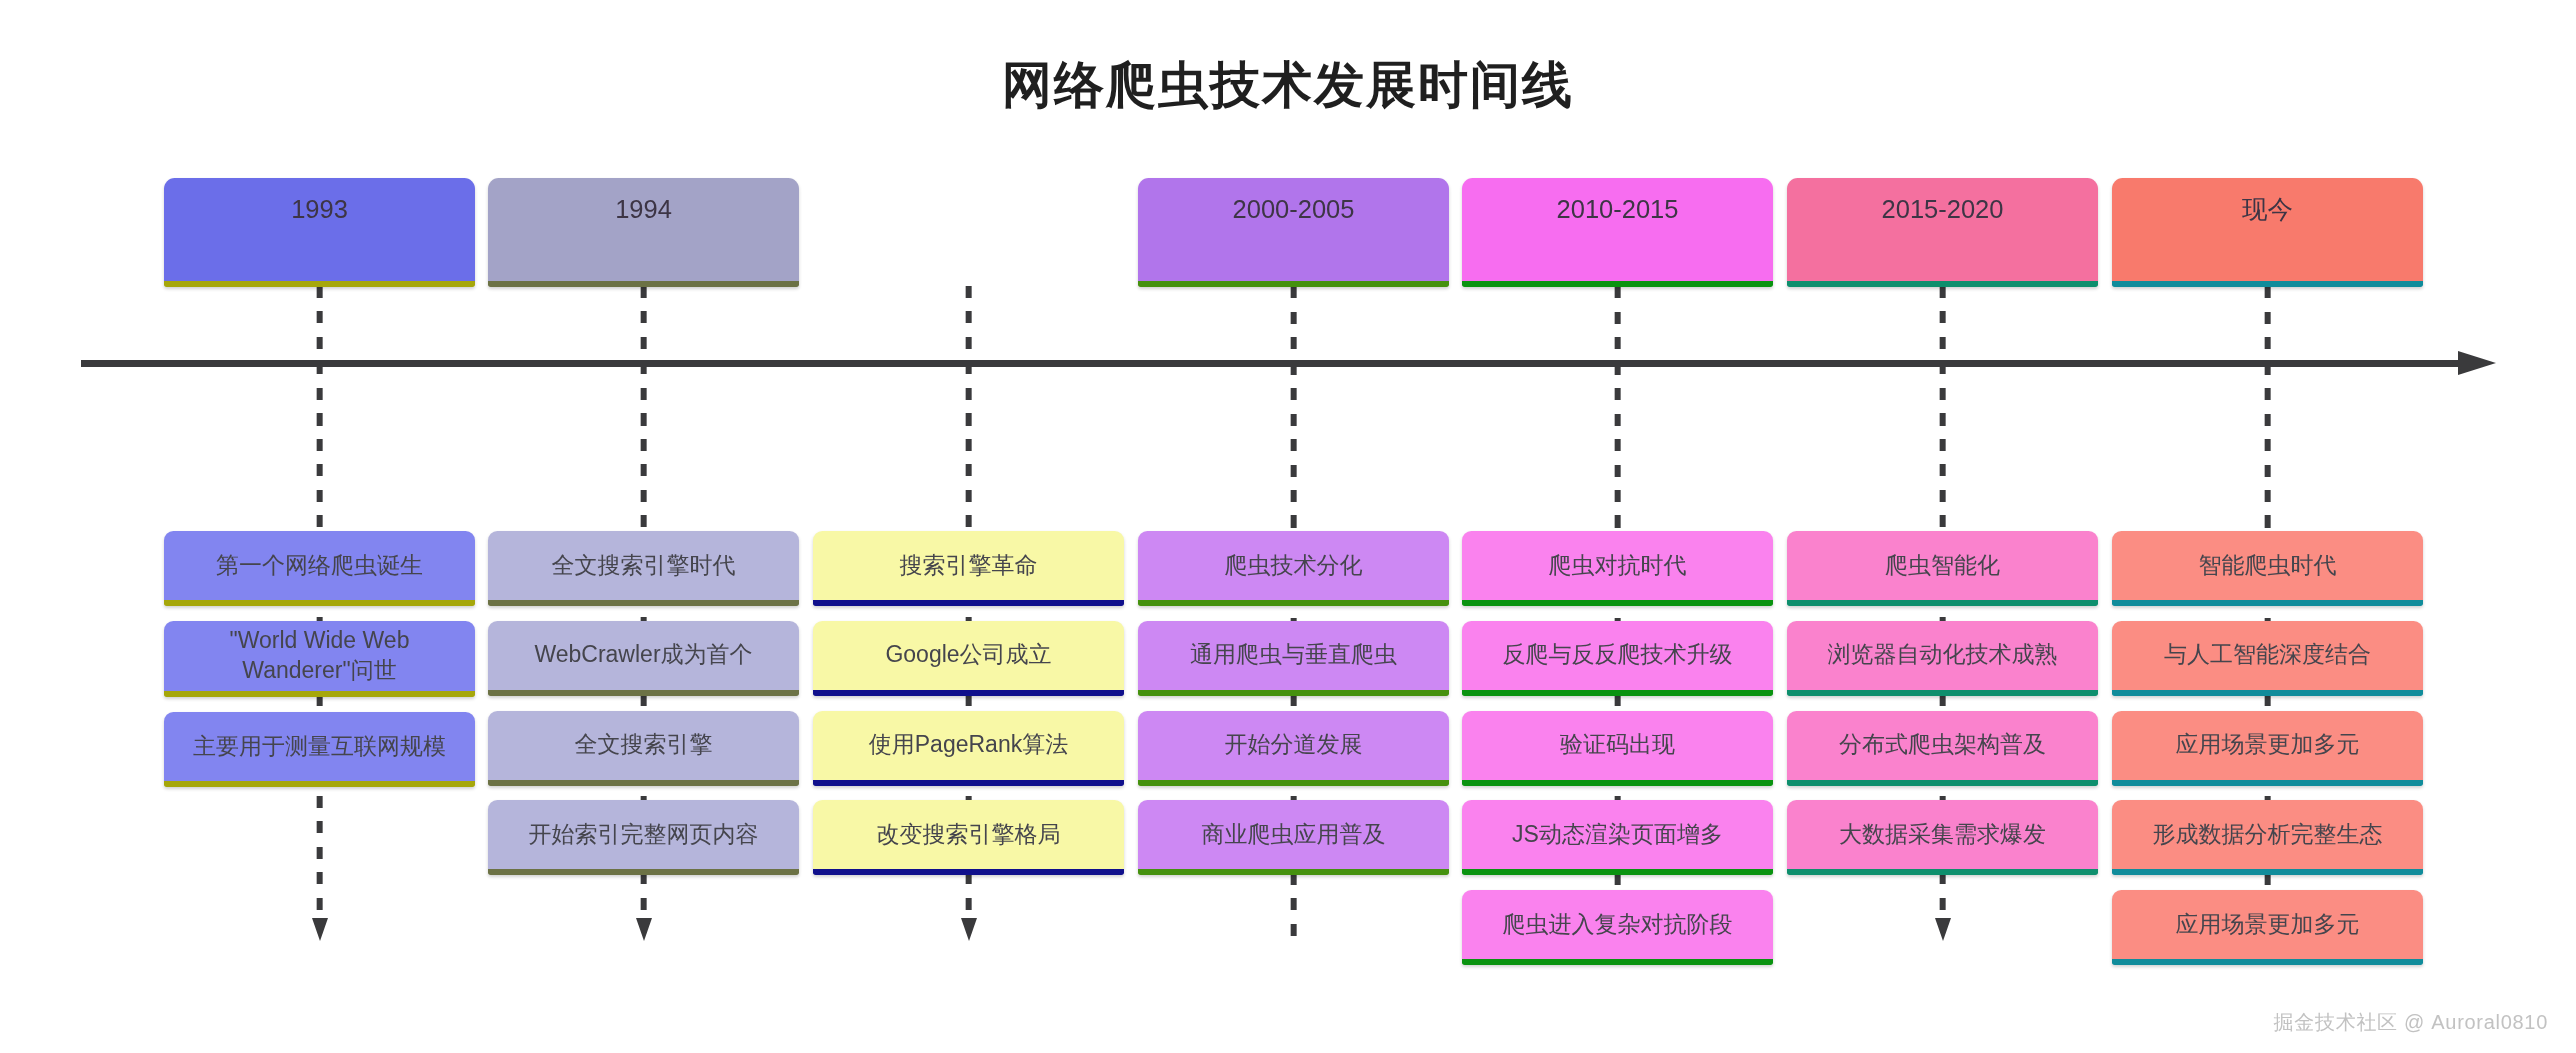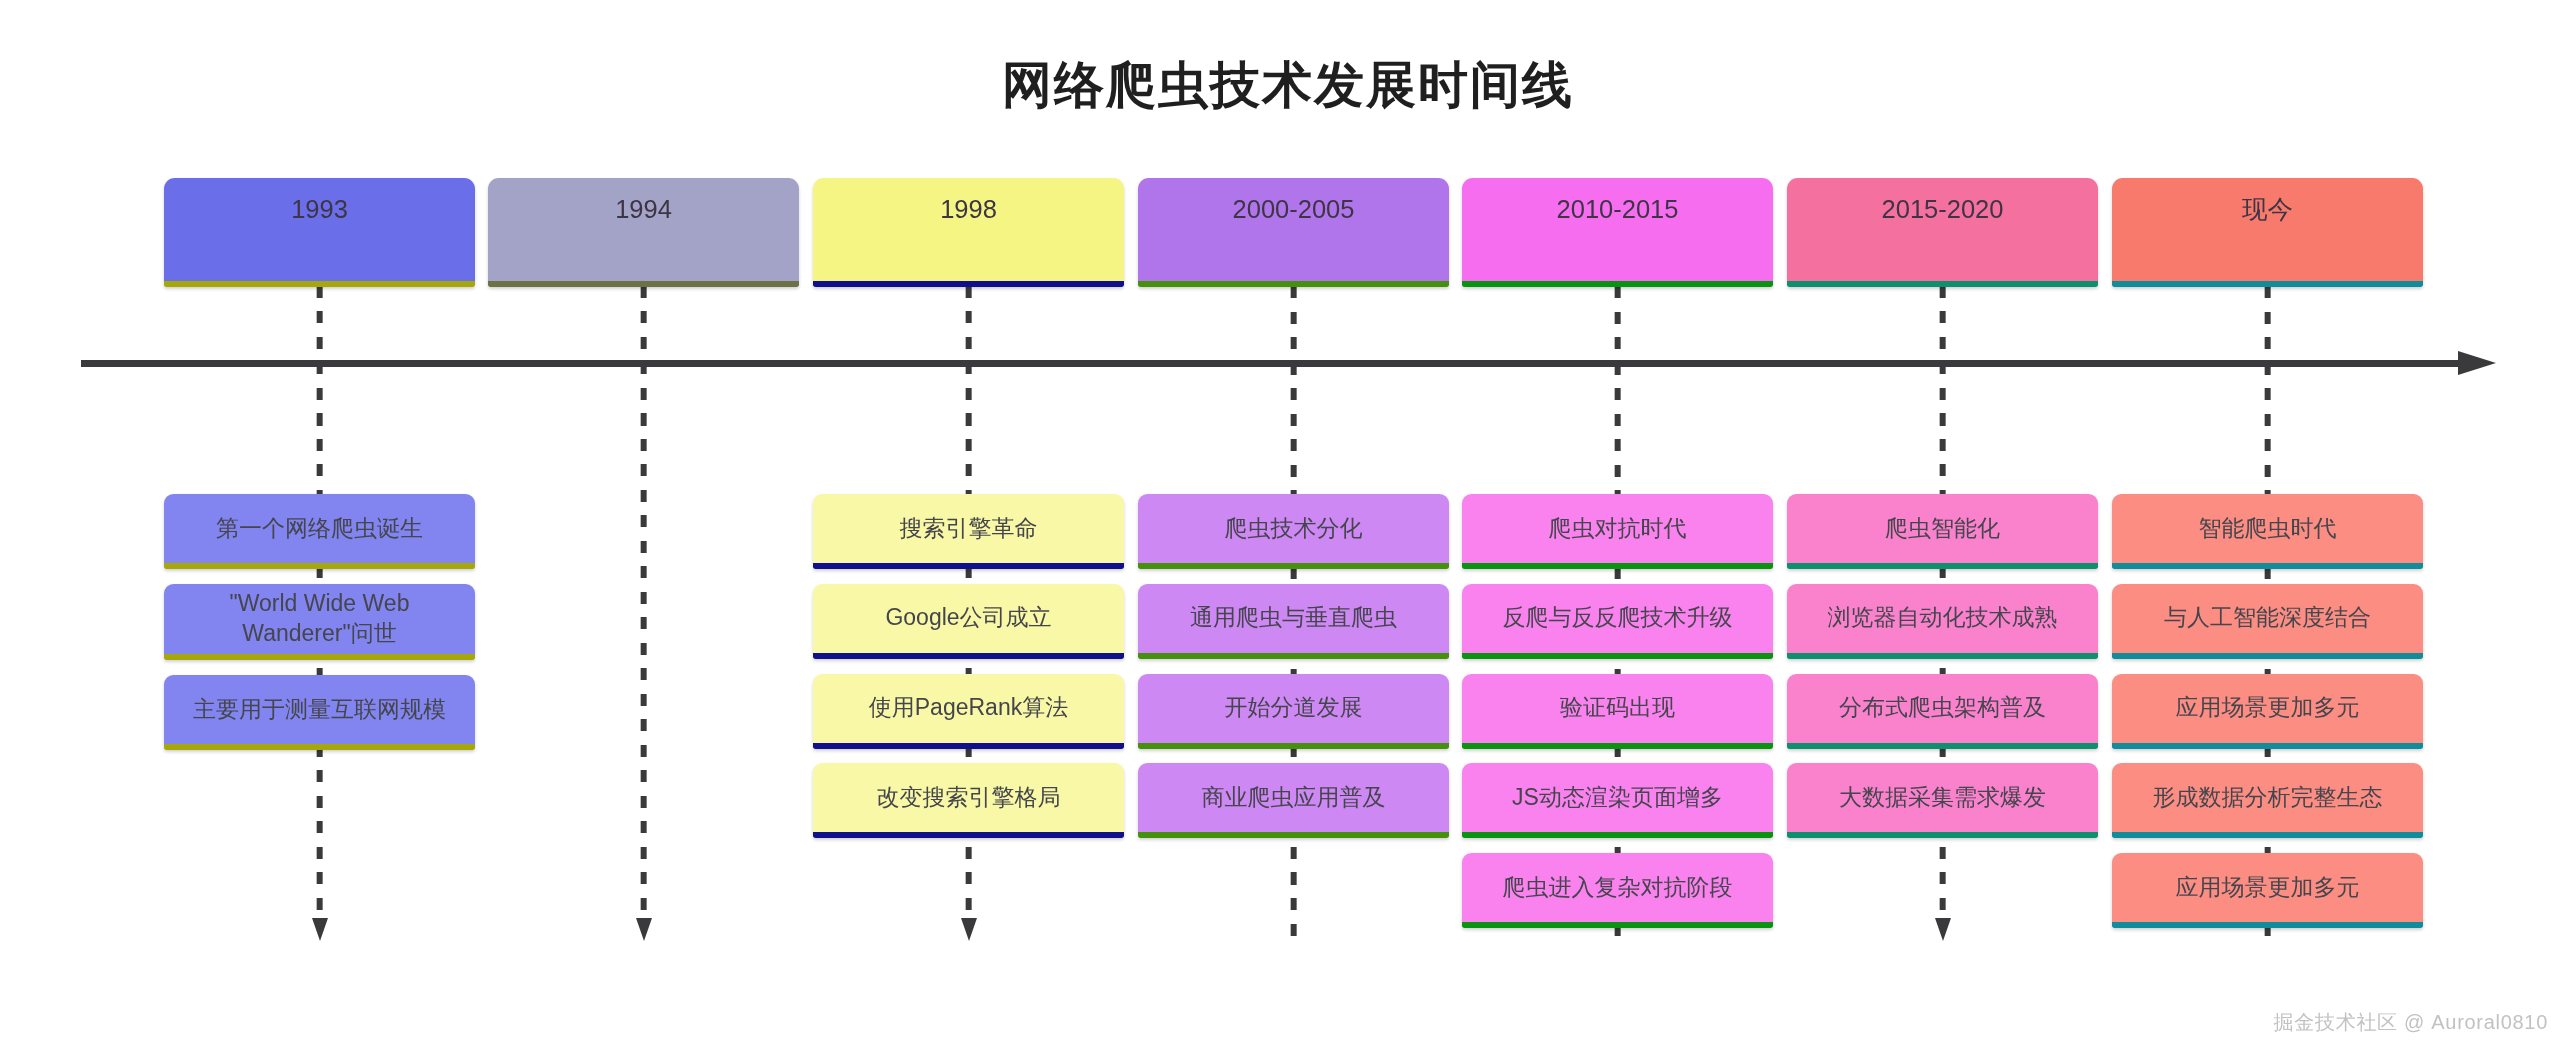--- a/index.html
+++ b/index.html
@@ -78,21 +78,21 @@
     align-items: center;
     justify-content: center;
     padding-bottom: 40px;
     font-size: 25.5px;
     color: #3d3545;
     box-shadow: 0 2px 3.4px rgba(0,0,0,0.18);
   }
 
   .events {
     position: absolute;
-    top: 494px;
+    top: 531px;
     left: 0; right: 0;
     display: flex;
     flex-direction: column;
     gap: 14.8px;
   }
   .event-box {
     box-sizing: border-box;
     min-height: 75px;
     display: flex;
     align-items: center;
@@ -135,25 +135,30 @@
         <div class="events">
           <div class="event-box">第一个网络爬虫诞生</div>
           <div class="event-box">"World Wide Web Wanderer"问世</div>
           <div class="event-box">主要用于测量互联网规模</div>
         </div>
         <div class="vhead"></div>
       </div>
       <div class="col" style="left: 488px; --header-bg: #a3a3c7; --event-bg: #b5b5db; --accent: #6c7245;">
         <div class="vline" style="height: 626px;"></div>
         <div class="year-box">1994</div>
+        <div class="events">
+          <div class="event-box">全文搜索引擎时代</div>
+          <div class="event-box">WebCrawler成为首个</div>
+          <div class="event-box">全文搜索引擎</div>
+          <div class="event-box">开始索引完整网页内容</div>
+        </div>
         <div class="vhead"></div>
       </div>
       <div class="col" style="left: 813px; --header-bg: #f5f584; --event-bg: #f8f8a6; --accent: #10108c;">
         <div class="vline" style="height: 626px;"></div>
-        <div class="year-box">1998</div>
         <div class="events">
           <div class="event-box">搜索引擎革命</div>
           <div class="event-box">Google公司成立</div>
           <div class="event-box">使用PageRank算法</div>
           <div class="event-box">改变搜索引擎格局</div>
         </div>
         <div class="vhead"></div>
       </div>
       <div class="col" style="left: 1138px; --header-bg: #b175eb; --event-bg: #cd88f3; --accent: #45910e;">
         <div class="vline" style="height: 650px;"></div>

